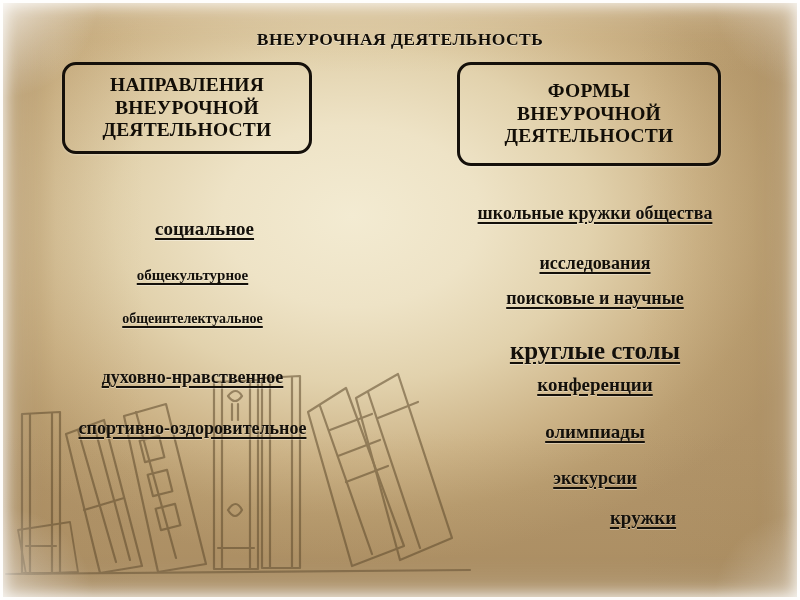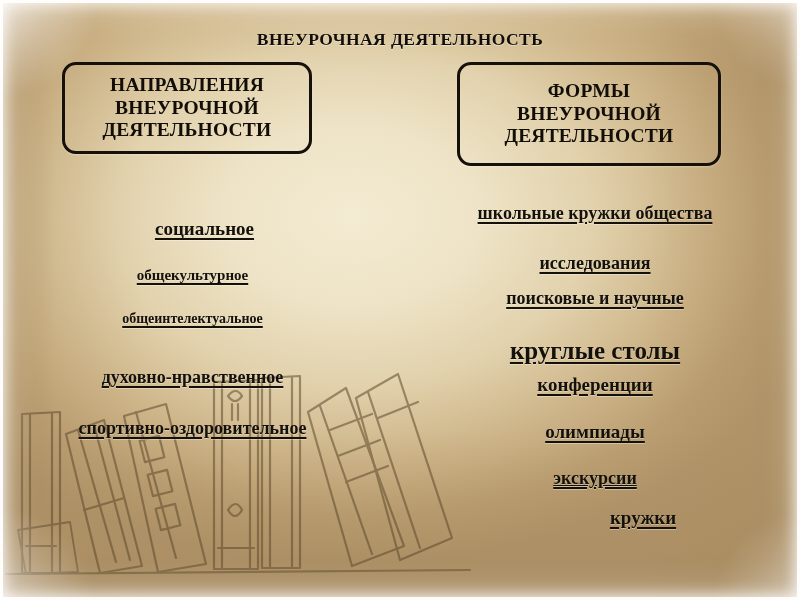--- a/index.html
+++ b/index.html
@@ -222,18 +222,18 @@
       <div class="item" style="top: 367px; font-size: 18px;"><span class="u">духовно-нравственное</span></div>
       <div class="item" style="top: 406px; font-size: 18px; margin-top: 12px;"><span class="u">спортивно-оздоровительное</span></div>
     </div>
 
   <div class="col" id="col-right">
       <div class="item" style="top: 203px; font-size: 18px;"><span class="u">школьные кружки общества</span></div>
       <div class="item" style="top: 253px; font-size: 18px;"><span class="u">исследования</span><span class="u line2">поисковые и научные</span></div>
       <div class="item" style="top: 325px; font-size: 25px; margin-top: 12px;"><span class="u">круглые столы</span></div>
       <div class="item" style="top: 374px; font-size: 19px; text-align: center;"><span class="u">конференции</span></div>
       <div class="item" style="top: 421px; font-size: 19px;"><span class="u">олимпиады</span></div>
-      <div class="item" style="top: 468px; font-size: 18px; text-decoration: underline;"><span class="u">экскурсии</span></div>
+      <div class="item" style="top: 468px; font-size: 18px;"><span class="u">экскурсии</span></div>
       <div class="item" style="top: 507px; font-size: 19px; padding-left: 48px;"><span class="u">кружки</span></div>
     </div>
 
   <div class="bg-frame"></div>
 </div>
 
 </body></html>

